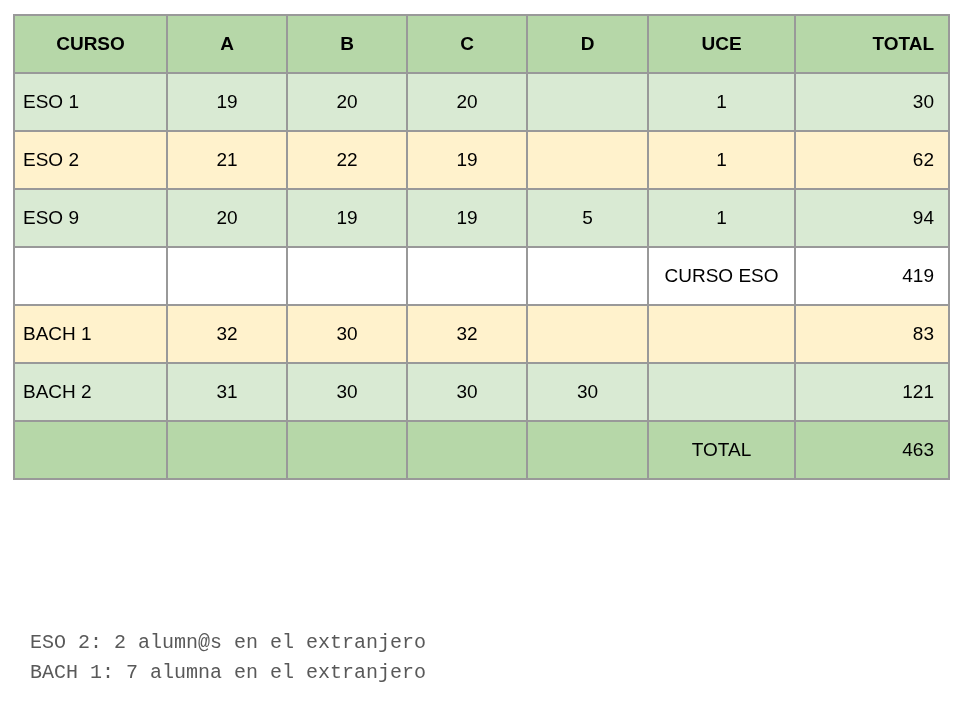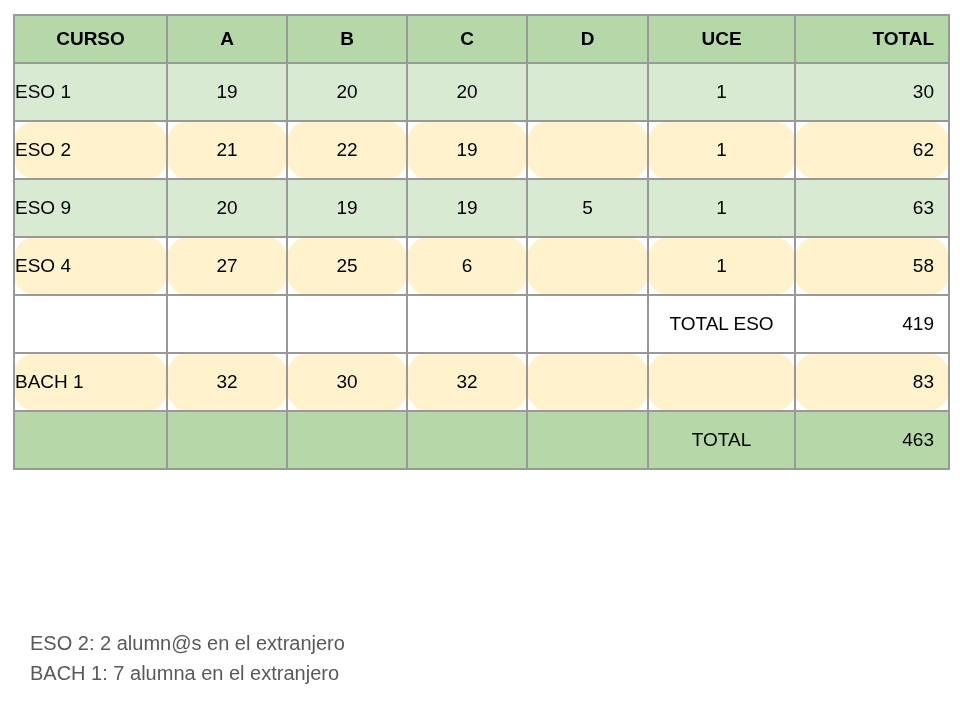--- a/index.html
+++ b/index.html
@@ -23,35 +23,36 @@
     table-layout: fixed;
   }
   .roster th, .roster td {
     border: 2px solid var(--border, #999999);
     height: 58px;
     font-size: 19px;
     vertical-align: middle;
     overflow: hidden;
     white-space: nowrap;
   }
-  .roster th { font-weight: bold; height: 48px; }
+  .roster th { font-weight: bold; height: 58px; }
   .bg-header { background: var(--header-green, #b6d7a8); }
   .bg-green  { background: var(--row-green, #d9ead3); }
-  .bg-cream  { background: var(--row-cream, #fff2cc); border-radius: 21px; }
+  .bg-cream  { background: var(--row-cream, #fff2cc); }
   .bg-white  { background: var(--row-white, #ffffff); }
-  .al { text-align: left;  padding-left: 0; }
+  .al { text-align: left;  padding-left: 8px; }
   .ac { text-align: center; }
   .ar { text-align: right; padding-right: 14px; }
   .sm { font-size: 14px; }
   .notes {
     position: absolute;
     left: 30px; top: 628px;
     font-size: 20px;
     line-height: 30px;
     color: var(--note-text, #595959);
+    font-family: Liberation Mono, monospace;
   }
 </style>
 </head>
 <body>
 
 <div class="page">
 
   <table class="roster">
     <colgroup>
       <col style="width:153px">
@@ -92,48 +93,48 @@
         <td class="bg-cream ac">1</td>
         <td class="bg-cream ar">62</td>
       </tr>
       <tr>
         <td class="bg-green al">ESO 9</td>
         <td class="bg-green ac">20</td>
         <td class="bg-green ac">19</td>
         <td class="bg-green ac">19</td>
         <td class="bg-green ac">5</td>
         <td class="bg-green ac">1</td>
-        <td class="bg-green ar">63</td>
-      </tr>
-      <tr>
-        <td class="bg-cream al">ESO 4</td>
-        <td class="bg-cream ac">27</td>
-        <td class="bg-cream ac">25</td>
-        <td class="bg-cream ac">6</td>
-        <td class="bg-cream ac"></td>
-        <td class="bg-cream ac">1</td>
-        <td class="bg-cream ar">58</td>
+        <td class="bg-green ar">94</td>
       </tr>
       <tr>
         <td class="bg-white al"></td>
         <td class="bg-white ac"></td>
         <td class="bg-white ac"></td>
         <td class="bg-white ac"></td>
         <td class="bg-white ac"></td>
-        <td class="bg-white ac sm">TOTAL ESO</td>
+        <td class="bg-white ac sm">CURSO ESO</td>
         <td class="bg-white ar">419</td>
       </tr>
       <tr>
         <td class="bg-cream al">BACH 1</td>
         <td class="bg-cream ac">32</td>
         <td class="bg-cream ac">30</td>
         <td class="bg-cream ac">32</td>
         <td class="bg-cream ac"></td>
         <td class="bg-cream ac"></td>
         <td class="bg-cream ar">83</td>
+      </tr>
+      <tr>
+        <td class="bg-green al">BACH 2</td>
+        <td class="bg-green ac">31</td>
+        <td class="bg-green ac">30</td>
+        <td class="bg-green ac">30</td>
+        <td class="bg-green ac">30</td>
+        <td class="bg-green ac"></td>
+        <td class="bg-green ar">121</td>
       </tr>
       <tr>
         <td class="bg-header al"></td>
         <td class="bg-header ac"></td>
         <td class="bg-header ac"></td>
         <td class="bg-header ac"></td>
         <td class="bg-header ac"></td>
         <td class="bg-header ac sm">TOTAL</td>
         <td class="bg-header ar">463</td>
       </tr>

